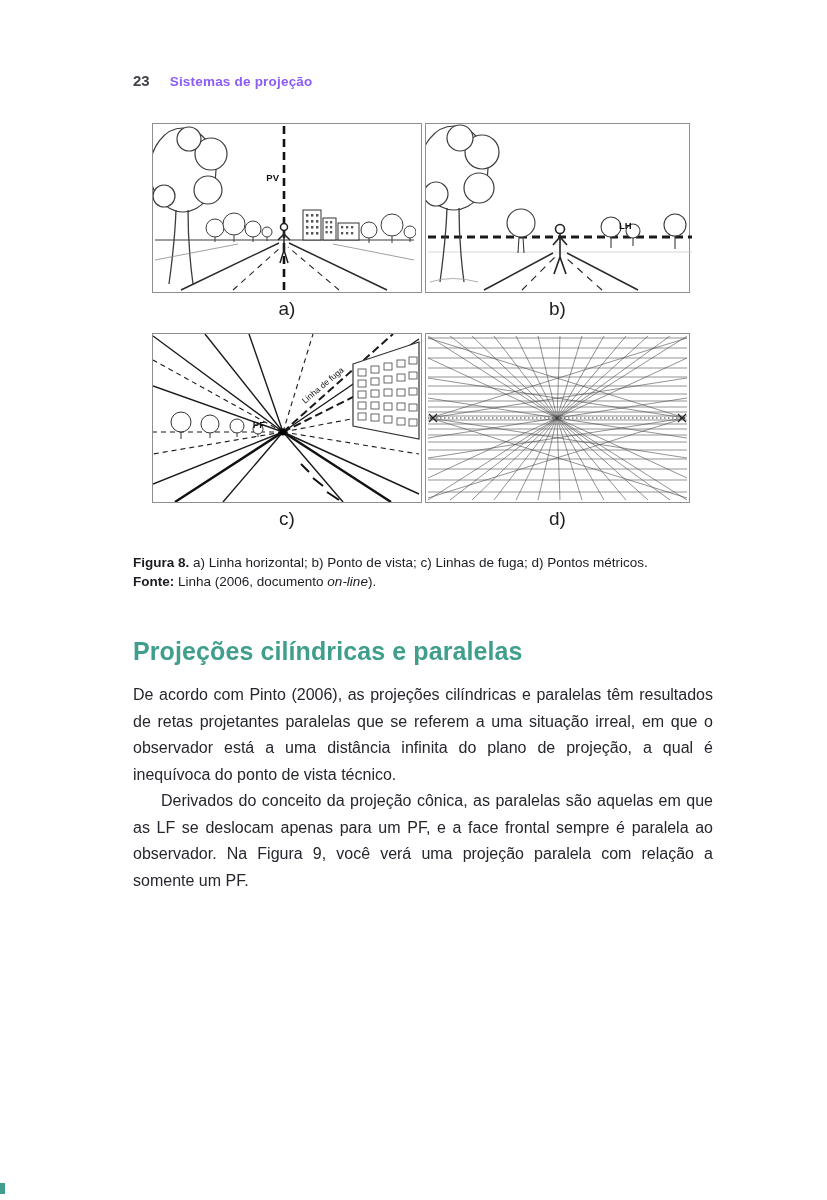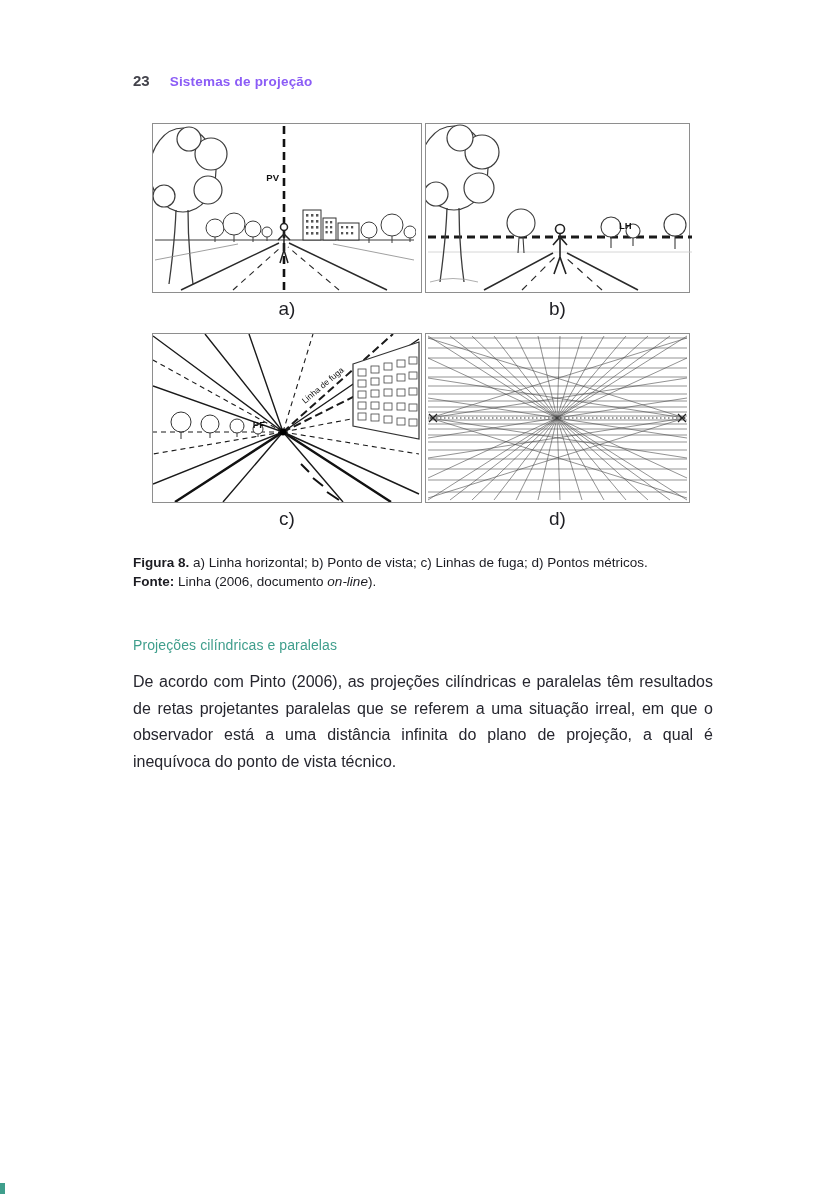--- a/index.html
+++ b/index.html
@@ -31,21 +31,21 @@
   .panel text{font-family:"Liberation Sans",sans-serif;}
   
   .caption{
     margin:10px 0 8px;font-size:13.5px;line-height:19px;color:#1c1c22;
   }
   .caption b{font-weight:700;}
   .caption em{font-style:italic;}
   
   .section-heading{
     margin:46px 0 16px;
-    font-size:14px;font-weight:400;color:#3f9e8c;letter-spacing:.1px;
+    font-size:25px;font-weight:700;color:#3f9e8c;letter-spacing:.1px;
   }
   .body-text p{
     margin:0;font-size:16px;line-height:26.5px;text-align:justify;color:#26262e;
   }
   .body-text p.indent{text-indent:28px;}
   .corner-mark{
     position:absolute;left:0;bottom:6px;width:5px;height:11px;background:#3f9e8c;
   }
 </style>
 </head>
@@ -258,16 +258,17 @@
 
   <p class="caption">
     <b>Figura 8.</b><span> a) Linha horizontal; b) Ponto de vista; c) Linhas de fuga; d) Pontos métricos.</span><br>
     <b>Fonte:</b><span> Linha (2006, documento </span><em>on-line</em><span>).</span>
   </p>
 
   <h2 class="section-heading">Projeções cilíndricas e paralelas</h2>
 
   <div class="body-text">
     <p>De acordo com Pinto (2006), as projeções cilíndricas e paralelas têm resultados de retas projetantes paralelas que se referem a uma situação irreal, em que o observador está a uma distância infinita do plano de projeção, a qual é inequívoca do ponto de vista técnico.</p>
+    <p class="indent">Derivados do conceito da projeção cônica, as paralelas são aquelas em que as LF se deslocam apenas para um PF, e a face frontal sempre é paralela ao observador. Na Figura 9, você verá uma projeção paralela com relação a somente um PF.</p>
   </div>
 
   <div class="corner-mark"></div>
 </div>
 
 </body></html>

